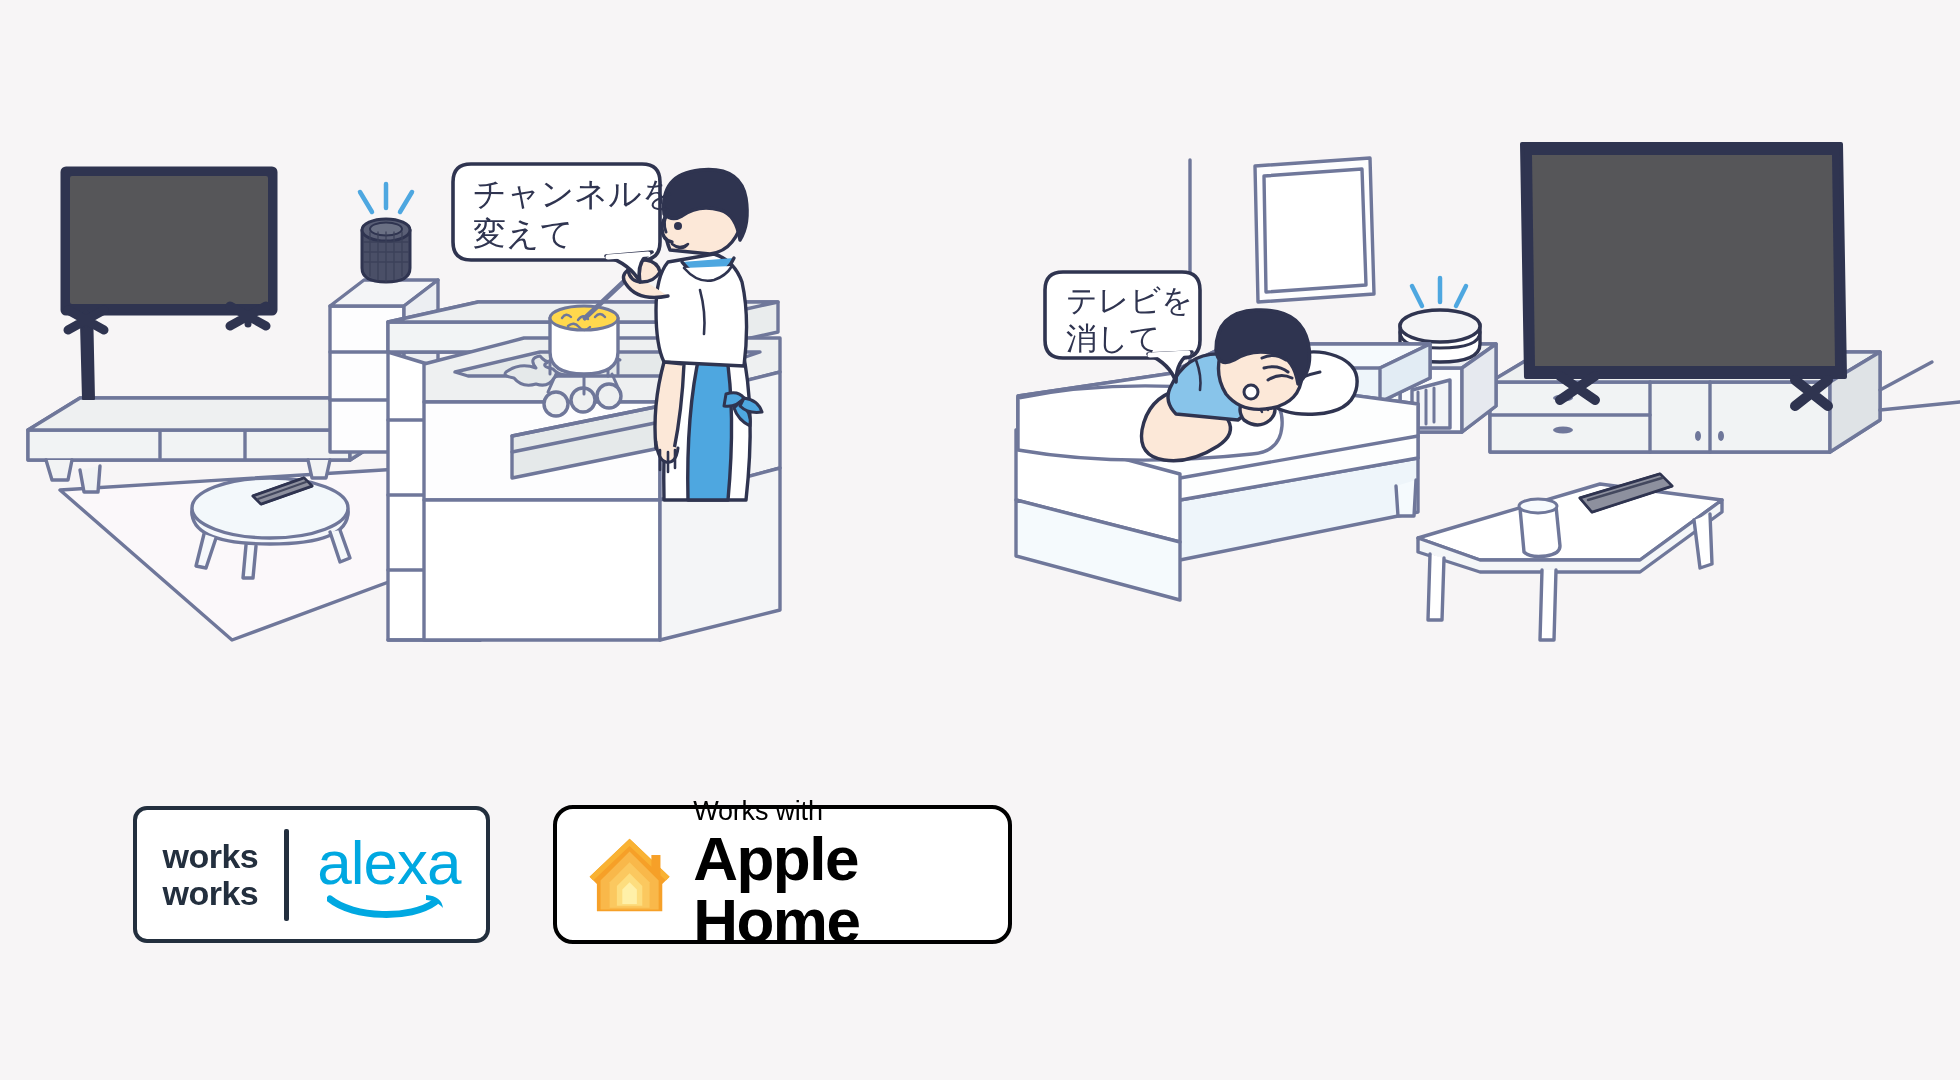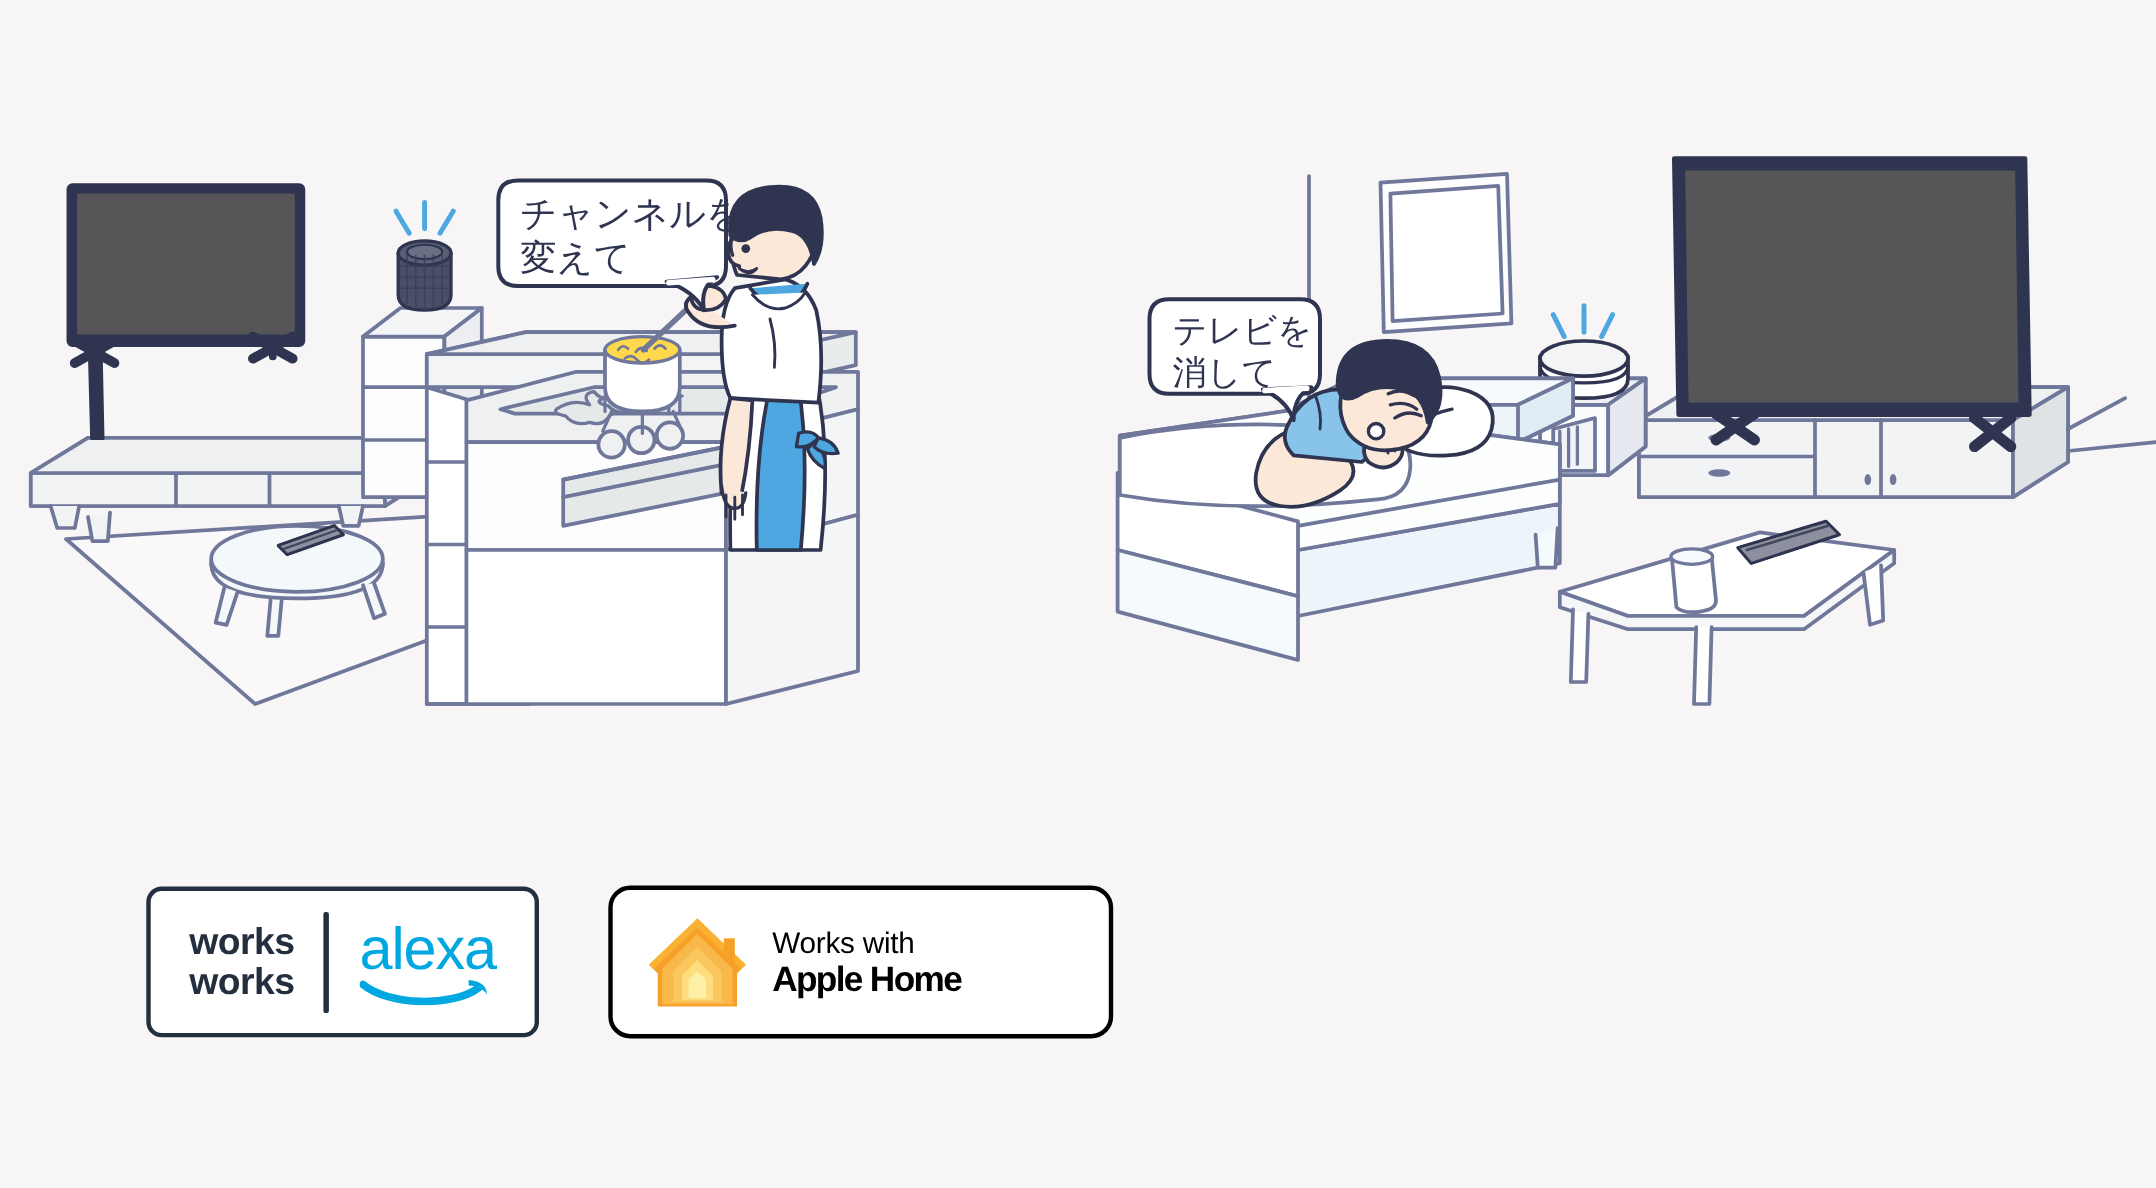--- a/index.html
+++ b/index.html
@@ -43,21 +43,21 @@
   }
   .alexa-divider{
     width:5px;height:92px;background:#232f3e;border-radius:2px;
   }
   .alexa-mark{
     padding-left:28px;
     display:flex;flex-direction:column;align-items:center;
   }
   .alexa-word{
     color:#00a8e1;
-    font-size:54px;
+    font-size:62px;
     font-weight:normal;
     letter-spacing:-1px;
     line-height:1;
   }
   
   .apple-badge{
     box-sizing:border-box;
     width:459px;height:139px;
     border:4px solid #000000;
     border-radius:20px;
@@ -66,21 +66,21 @@
     align-items:center;
     padding-left:29px;
     gap:20px;
   }
   .apple-text{display:flex;flex-direction:column;justify-content:center;}
   .apple-works{
     color:#000;font-size:27px;line-height:1.1;letter-spacing:-0.2px;
     margin-bottom:2px;
   }
   .apple-home{
-    color:#000;font-size:32px;font-weight:bold;line-height:1;letter-spacing:-1.5px;
+    color:#000;font-size:62px;font-weight:bold;line-height:1;letter-spacing:-1.5px;
   }
 </style>
 </head>
 <body style="background: rgb(247, 245, 246);">
 
 <div id="stage">
 
   <svg class="scene-svg" width="1960" height="1080" viewBox="0 0 1960 1080">
     <defs>
       <linearGradient id="houseGrad" x1="0" y1="0" x2="0" y2="1">

